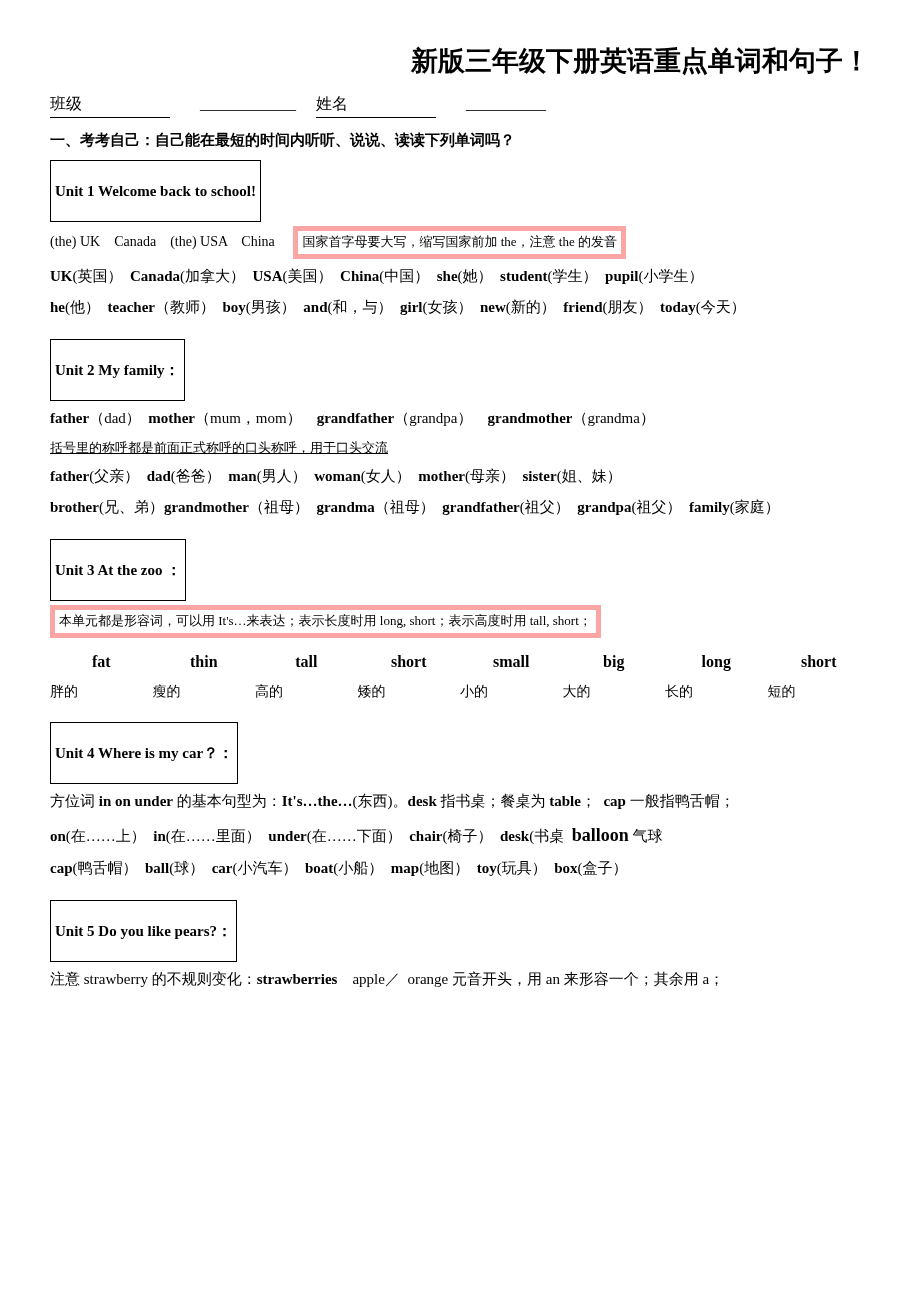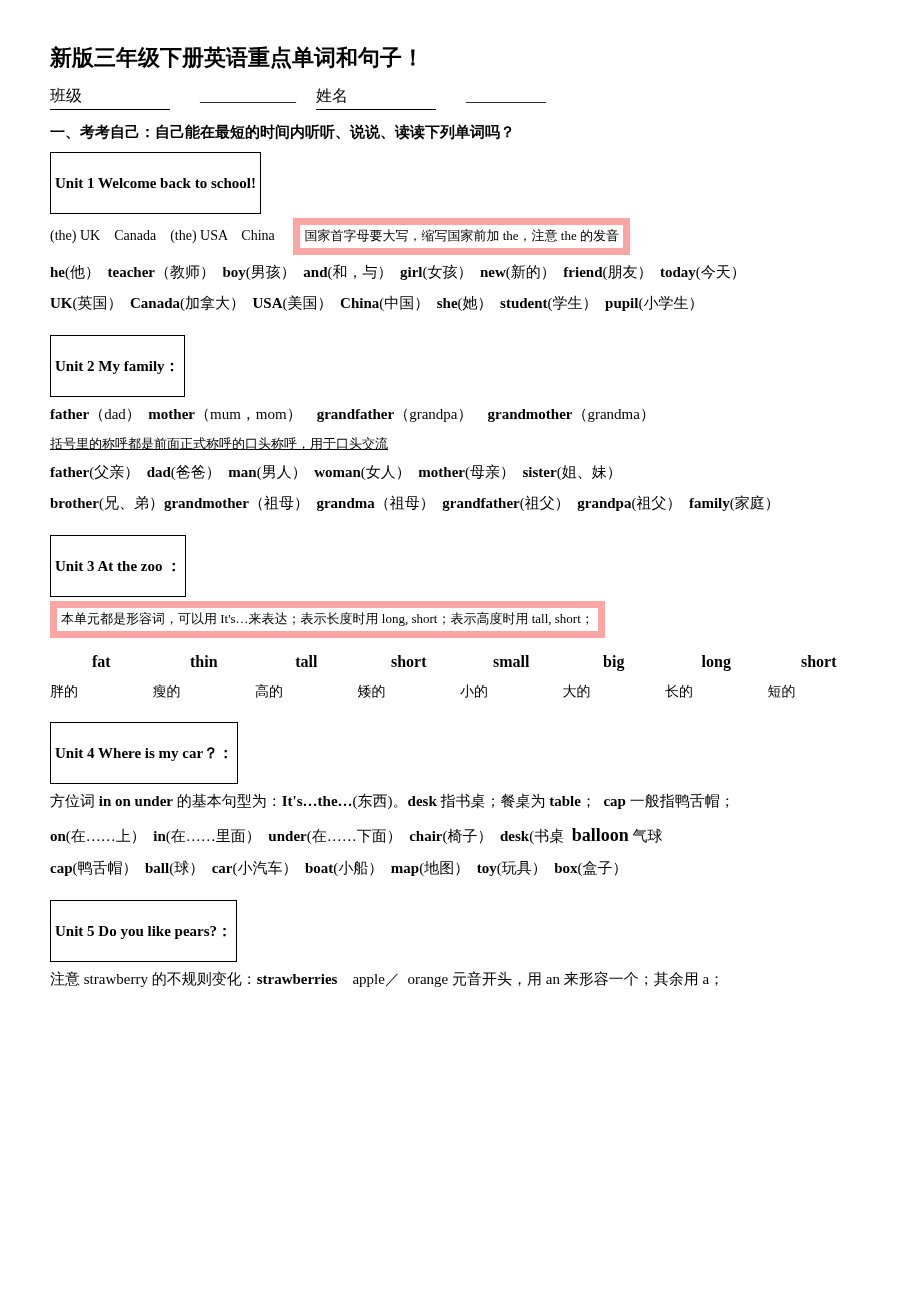--- a/index.html
+++ b/index.html
@@ -7,22 +7,22 @@
       font-family: "SimSun", "宋体", serif;
       background: #fff;
       color: #000;
       font-size: 15px;
       line-height: 1.6;
       padding: 40px 50px;
       width: 920px;
       min-height: 1302px;
     }
     .title {
-      text-align: left;
-      font-size: 22px;
+      text-align: right;
+      font-size: 27px;
       font-weight: bold;
       margin-bottom: 8px;
     }
     .class-line {
       text-align: left;
       font-size: 16px;
       margin-bottom: 10px;
     }
     .class-line span {
       display: inline-block;
@@ -37,21 +37,21 @@
     }
     .unit-box {
       border: 1.5px solid #000;
       display: inline-block;
       padding: 18px 4px;
       font-weight: bold;
       font-size: 15px;
       margin-bottom: 4px;
     }
     .note-box {
-      border: 7px solid #fca5a5;
+      border: 5px solid #fca5a5;
       display: inline-block;
       padding: 1px 4px;
       font-size: 13px;
       margin-bottom: 4px;
     }
     .underline-note {
       text-decoration: underline;
       font-size: 13px;
       margin-bottom: 4px;
       display: block;
@@ -97,22 +97,22 @@
 
 <div class="section-header bold">一、考考自己：自己能在最短的时间内听听、说说、读读下列单词吗？</div>
 
 <div class="unit-section">
   <div class="unit-box">Unit 1 Welcome back to school!</div>
   <br>
   <span style="font-size:14px;">(the) UK　Canada　(the) USA　China</span>
   &nbsp;&nbsp;&nbsp;
   <span class="note-box">国家首字母要大写，缩写国家前加 the，注意 the 的发音</span>
   <div class="content-block">
+    <p><span class="bold">UK</span>(英国）&nbsp;&nbsp;<span class="bold">Canada</span>(加拿大）&nbsp;&nbsp;<span class="bold">USA</span>(美国）&nbsp;&nbsp;<span class="bold">China</span>(中国）&nbsp;&nbsp;<span class="bold">she</span>(她）&nbsp;&nbsp;<span class="bold">student</span>(学生）&nbsp;&nbsp;<span class="bold">pupil</span>(小学生）</p>
     <p><span class="bold">he</span>(他）&nbsp;&nbsp;<span class="bold">teacher</span>（教师）&nbsp;&nbsp;<span class="bold">boy</span>(男孩）&nbsp;&nbsp;<span class="bold">and</span>(和，与）&nbsp;&nbsp;<span class="bold">girl</span>(女孩）&nbsp;&nbsp;<span class="bold">new</span>(新的）&nbsp;&nbsp;<span class="bold">friend</span>(朋友）&nbsp;&nbsp;<span class="bold">today</span>(今天）</p>
-    <p><span class="bold">UK</span>(英国）&nbsp;&nbsp;<span class="bold">Canada</span>(加拿大）&nbsp;&nbsp;<span class="bold">USA</span>(美国）&nbsp;&nbsp;<span class="bold">China</span>(中国）&nbsp;&nbsp;<span class="bold">she</span>(她）&nbsp;&nbsp;<span class="bold">student</span>(学生）&nbsp;&nbsp;<span class="bold">pupil</span>(小学生）</p>
   </div>
 </div>
 
 <div class="unit-section">
   <div class="unit-box">Unit 2 My family：</div>
   <div class="content-block">
     <p><span class="bold">father</span>（dad）&nbsp;&nbsp;<span class="bold">mother</span>（mum，mom）&nbsp;&nbsp;&nbsp;&nbsp;<span class="bold">grandfather</span>（grandpa）&nbsp;&nbsp;&nbsp;&nbsp;<span class="bold">grandmother</span>（grandma）</p>
     <span class="underline-note">括号里的称呼都是前面正式称呼的口头称呼，用于口头交流</span>
     <p><span class="bold">father</span>(父亲）&nbsp;&nbsp;<span class="bold">dad</span>(爸爸）&nbsp;&nbsp;<span class="bold">man</span>(男人）&nbsp;&nbsp;<span class="bold">woman</span>(女人）&nbsp;&nbsp;<span class="bold">mother</span>(母亲）&nbsp;&nbsp;<span class="bold">sister</span>(姐、妹）</p>
     <p><span class="bold">brother</span>(兄、弟）<span class="bold">grandmother</span>（祖母）&nbsp;&nbsp;<span class="bold">grandma</span>（祖母）&nbsp;&nbsp;<span class="bold">grandfather</span>(祖父）&nbsp;&nbsp;<span class="bold">grandpa</span>(祖父）&nbsp;&nbsp;<span class="bold">family</span>(家庭）</p>

